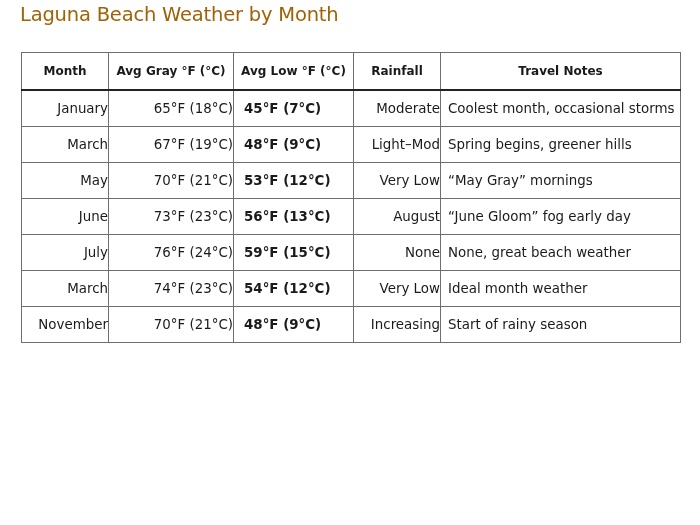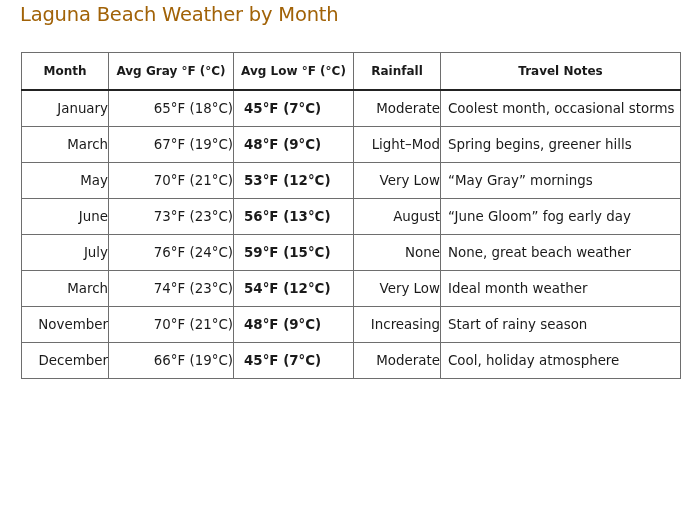--- a/index.html
+++ b/index.html
@@ -81,21 +81,14 @@
         <td class="c">Very Low</td>
         <td class="n">Ideal month weather</td>
       </tr>
       <tr>
         <td class="c">November</td>
         <td class="c">70°F (21°C)</td>
         <td class="l">48°F (9°C)</td>
         <td class="c">Increasing</td>
         <td class="n">Start of rainy season</td>
       </tr>
-      <tr>
-        <td class="c">December</td>
-        <td class="c">66°F (19°C)</td>
-        <td class="l">45°F (7°C)</td>
-        <td class="c">Moderate</td>
-        <td class="n">Cool, holiday atmosphere</td>
-      </tr>
     </tbody>
 </table>
 
 </body></html>

